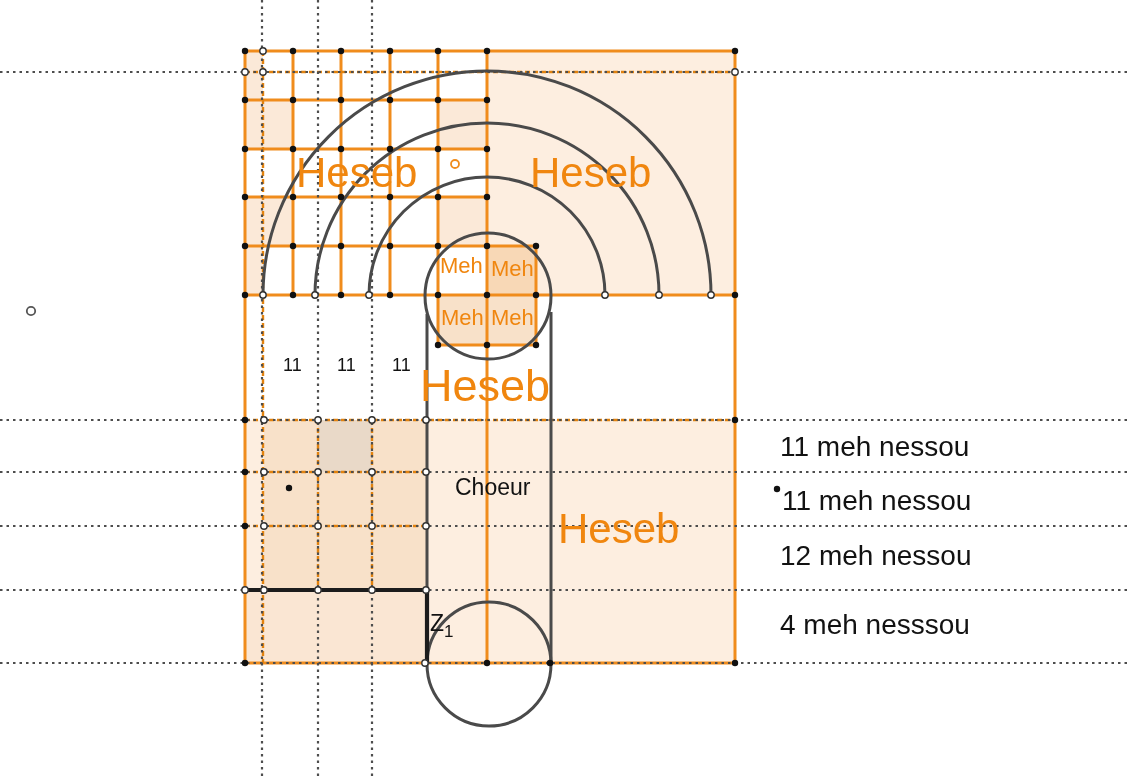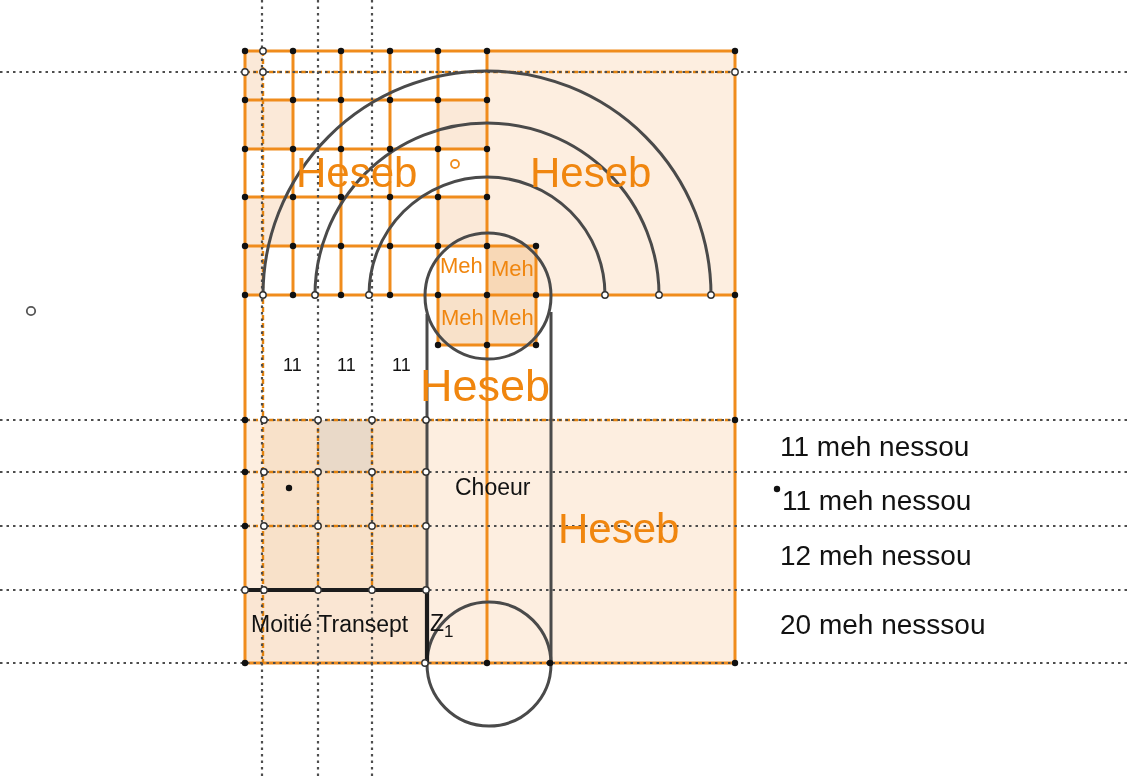--- a/index.html
+++ b/index.html
@@ -206,22 +206,21 @@
   <div class="lbl meh" style="left:440px;top:255px">Meh</div>
   <div class="lbl meh" style="left:491px;top:258px">Meh</div>
   <div class="lbl meh" style="left:441px;top:307px">Meh</div>
   <div class="lbl meh" style="left:491px;top:307px">Meh</div>
 
   <div class="lbl num" style="left:283px;top:356px">11</div>
   <div class="lbl num" style="left:337px;top:356px">11</div>
   <div class="lbl num" style="left:392px;top:356px">11</div>
 
   <div class="lbl blk" style="left:455px;top:476px">Choeur</div>
-  <div class="lbl blk" style="left:251px;top:613px">Moitié Transept</div>
 
   <div class="lbl blk" style="left:430px;top:612px"><span>Z</span><sub>1</sub></div>
 
   <div class="lbl ann" style="left:780px;top:433px">11 meh nessou</div>
   <div class="lbl ann" style="left:782px;top:487px">11 meh nessou</div>
   <div class="lbl ann" style="left:780px;top:542px">12 meh nessou</div>
-  <div class="lbl ann" style="left:780px;top:611px">20 meh nesssou</div>
+  <div class="lbl ann" style="left:780px;top:611px">4 meh nesssou</div>
 
 </div>
 
 </body></html>

